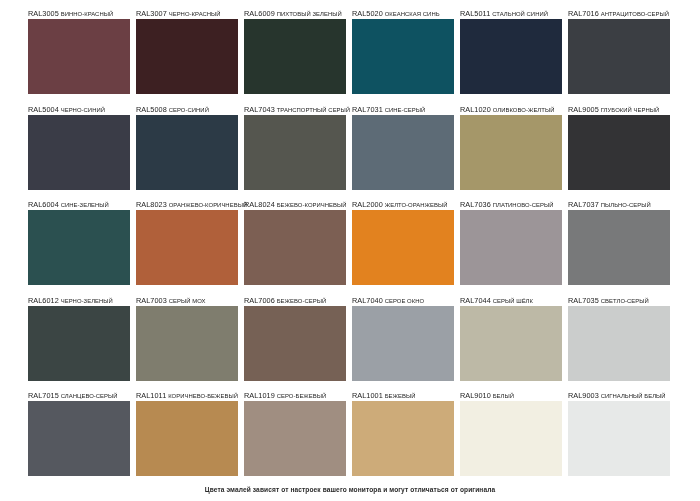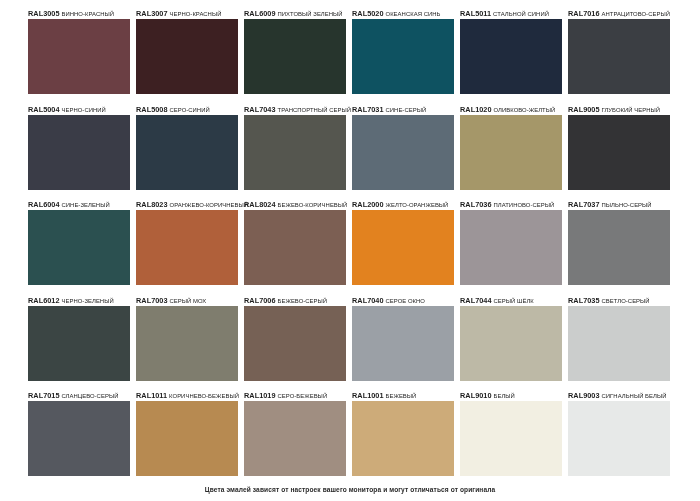--- a/index.html
+++ b/index.html
@@ -46,21 +46,21 @@
     top: 0;
     width: 108px;
     height: 12px;
     line-height: 12px;
     white-space: nowrap;
     font-size: 6.5px;
     color: #1d1d1d;
     letter-spacing: 0.1px;
   }
   .cap .code {
-    font-weight: bold;
+    font-weight: normal;
     font-size: 7.3px;
     letter-spacing: 0.05px;
   }
   .cap .nm {
     font-size: 5.9px;
     text-transform: uppercase;
     letter-spacing: 0.05px;
   }
   .swatch {
     position: absolute;

